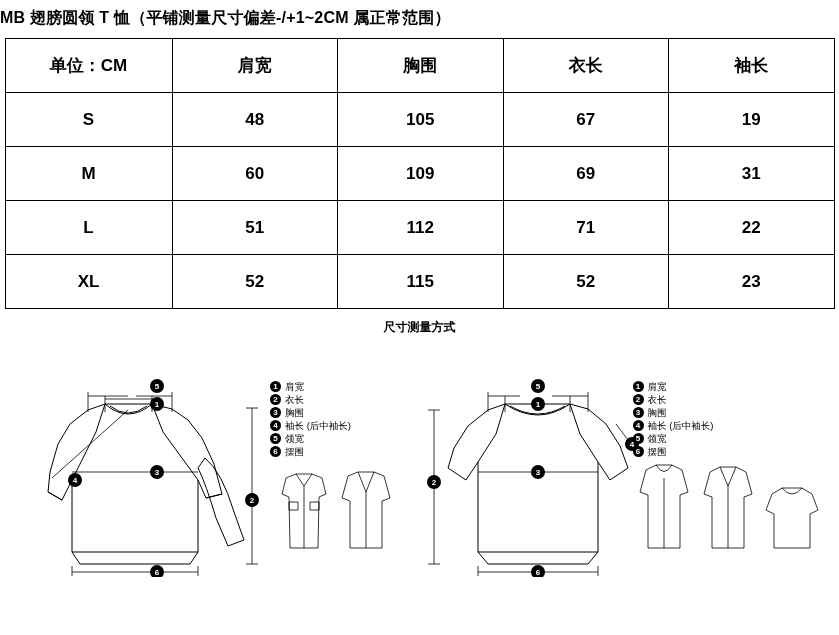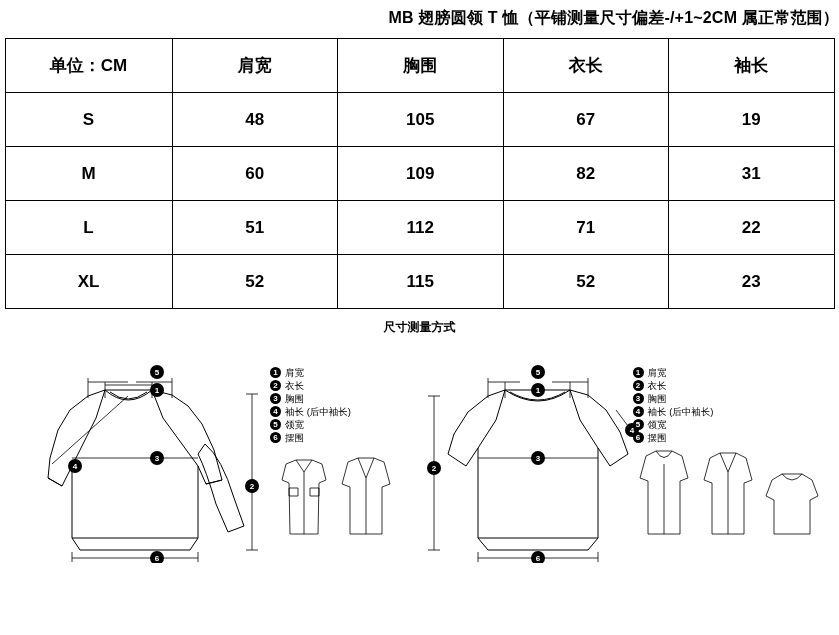--- a/index.html
+++ b/index.html
@@ -13,21 +13,21 @@
     font-family: "Liberation Sans", sans-serif;
     color: #000;
     overflow: hidden;
   }
   .page {
     position: relative;
     width: 839px;
     height: 635px;
   }
   .title {
-    text-align: right;
+    text-align: left;
     font-size: 16px;
     font-weight: bold;
     padding-top: 8px;
     padding-bottom: 8px;
     letter-spacing: 0.2px;
   }
   table.size-table {
     border-collapse: collapse;
     width: 830px;
     margin: 1px auto;
@@ -46,21 +46,21 @@
     font-weight: bold;
   }
   table.size-table td.first-col {
     width: 166px;
   }
   .diagram-title {
     text-align: center;
     font-size: 12px;
     font-weight: bold;
     margin-top: 10px;
-    margin-bottom: 2px;
+    margin-bottom: 16px;
   }
   .diagrams {
     display: flex;
     width: 839px;
     height: 225px;
   }
   .diagram-half {
     position: relative;
     width: 419.5px;
     height: 225px;
@@ -120,21 +120,21 @@
         <td class="first-col">S</td>
         <td>48</td>
         <td>105</td>
         <td>67</td>
         <td>19</td>
       </tr>
       <tr>
         <td class="first-col">M</td>
         <td>60</td>
         <td>109</td>
-        <td>82</td>
+        <td>69</td>
         <td>31</td>
       </tr>
       <tr>
         <td class="first-col">L</td>
         <td>51</td>
         <td>112</td>
         <td>71</td>
         <td>22</td>
       </tr>
       <tr>

